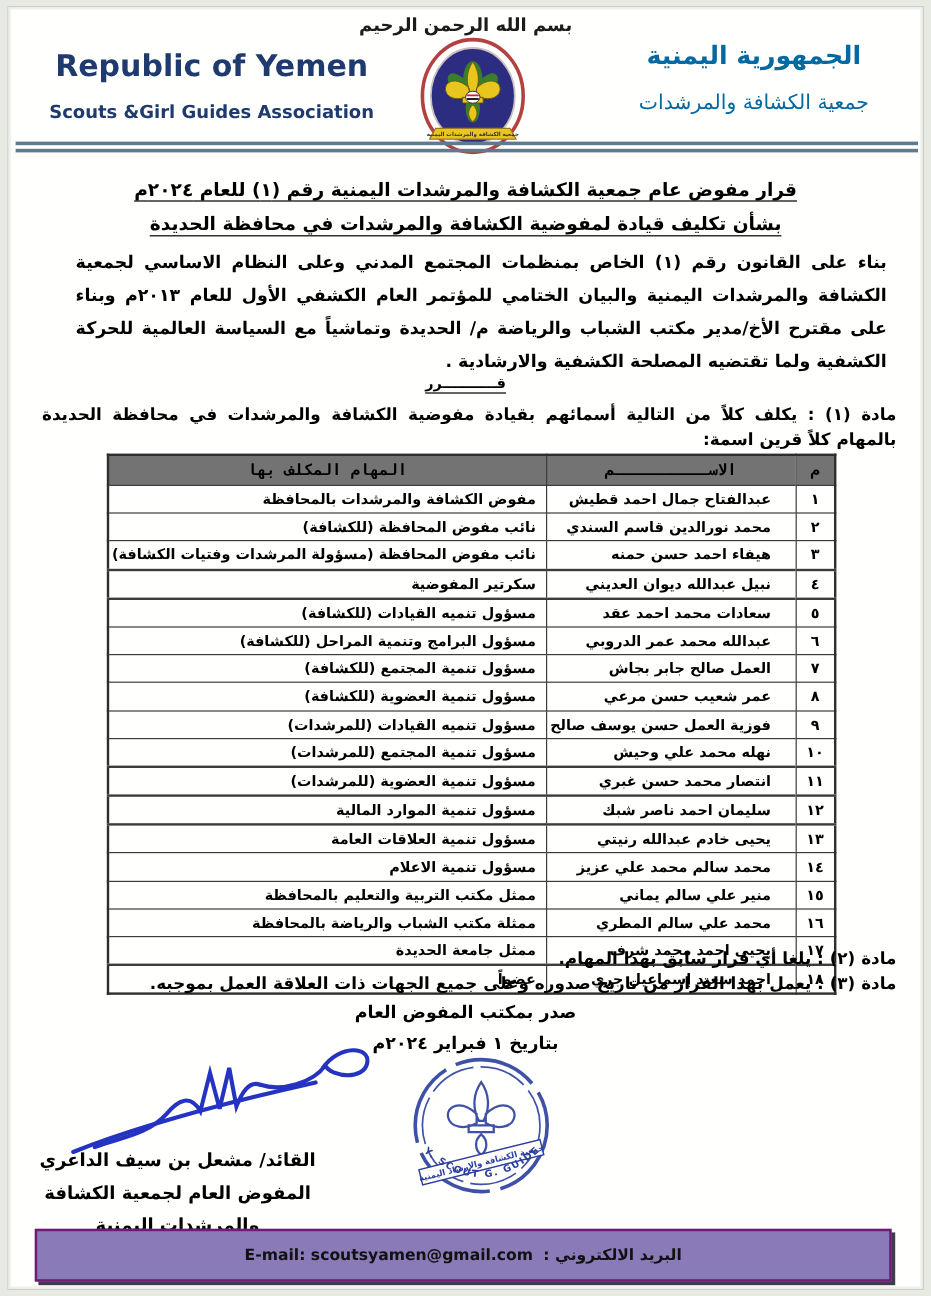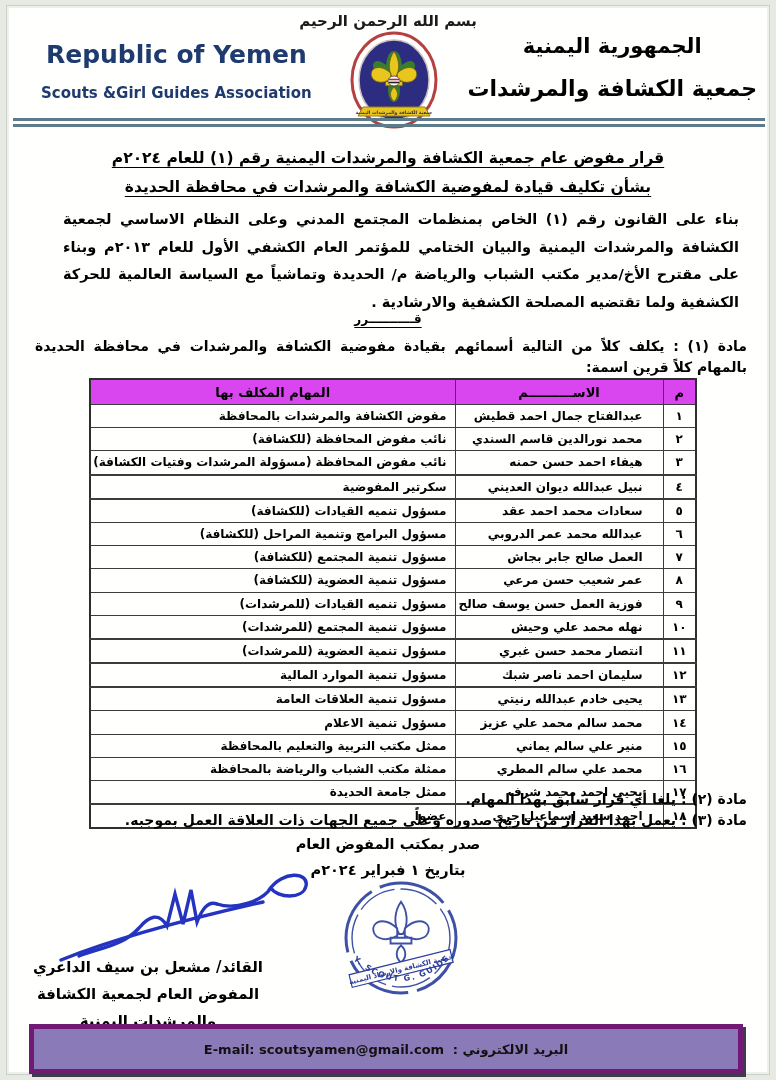--- a/index.html
+++ b/index.html
@@ -13,61 +13,61 @@
     background:#fffffd;border:1px solid #ccd0cb;
     box-shadow:0 0 0 2px #eef0ec inset;
   }
   .abs{position:absolute;}
   .rtl{direction:rtl;}
   
   .bismillah{top:6px;left:0;right:0;text-align:center;font-size:15px;font-weight:bold;color:#1b1b1b;letter-spacing:1px;}
   .hdr-en{left:34px;top:34px;color:#1e3a6e;text-align:center;}
   .hdr-en .t1{font-size:25px;font-weight:bold;line-height:1.2;}
   .hdr-en .t2{font-size:15px;font-weight:700;margin-top:14px;}
-  .hdr-ar{right:12px;top:28px;color:#000000;text-align:center;}
+  .hdr-ar{right:45px;top:28px;color:#0369a1;text-align:center;}
   .hdr-ar .t1{font-size:21px;font-weight:bold;}
-  .hdr-ar .t2{font-size:22px;font-weight:bold;margin-top:18px;}
+  .hdr-ar .t2{font-size:17px;font-weight:normal;margin-top:18px;}
   .logo{left:342px;top:24px;}
   .rules{left:6px;right:4px;top:112px;}
   .rules .r{height:2.5px;background:#5e7b8c;margin-bottom:3.5px;}
   
   .title{top:138px;left:40px;right:40px;text-align:center;font-size:15.5px;font-weight:bold;color:#000;line-height:1.85;}
   .title .u{text-decoration:underline;text-underline-offset:4px;}
   .preamble{top:200px;right:30px;left:56px;font-size:14.5px;font-weight:bold;color:#000;
             line-height:27.5px;text-align:justify;}
   .qarrar{top:306px;left:0;right:0;text-align:center;font-size:12px;font-weight:bold;}
   .qarrar span{text-decoration:underline;text-underline-offset:4px;}
   .article{font-size:14px;font-weight:bold;color:#000;line-height:20px;}
   .art1{top:330px;right:22px;left:28px;text-align:justify;line-height:21px;}
   
   .tblwrap{top:372px;left:82px;}
   table{border-collapse:collapse;direction:rtl;width:608px;table-layout:fixed;}
   th,td{border:1px solid #3c3c3c;font-weight:bold;color:#000;overflow:hidden;white-space:nowrap;}
-  thead th{background:#d946ef;height:22px;font-size:13px;}
+  thead th{background:#737373;height:22px;font-size:13px;font-family:Liberation Mono, monospace;}
   td{height:20.2px;font-size:12px;line-height:1;}
   .w-no{width:33px;}
   .w-name{width:208px;}
   .w-task{width:365px;}
   td.col-no{text-align:center;}
   td.col-name{text-align:right;padding-right:20px;}
   td.col-task{text-align:right;padding-right:8px;}
   table{border:2px solid #2e2e2e;}
   tr.group-end td{border-bottom-width:2.5px;}
   
   .art2{top:783px;right:22px;}
   .art3{top:804px;right:22px;}
   .issued{left:0;right:0;text-align:center;font-size:14.5px;font-weight:bold;}
   .iss1{top:830px;}
   .iss2{top:856px;}
   
   .sig-ink{left:14px;top:858px;}
   .sig-text{left:10px;top:948px;width:262px;text-align:center;font-size:15px;font-weight:bold;line-height:27px;color:#000;}
   .stamp{left:316px;top:870px;}
   
-  .footer{left:22px;right:26px;top:1018px;height:40px;background:#8b7ab8;border:5px solid #701a75;
+  .footer{left:22px;right:26px;top:1018px;height:40px;background:#8b7ab8;border:2px solid #701a75;
           box-shadow:3px 3px 0 #3d3d49;display:flex;align-items:center;justify-content:center;}
   .footer .inner{direction:rtl;font-size:13px;font-weight:bold;color:#111;}
   .footer .inner span{margin:0 2px;}
 </style>
 </head>
 <body>
 
 <div class="page">
 
   <div class="abs bismillah rtl">بسم الله الرحمن الرحيم</div>

